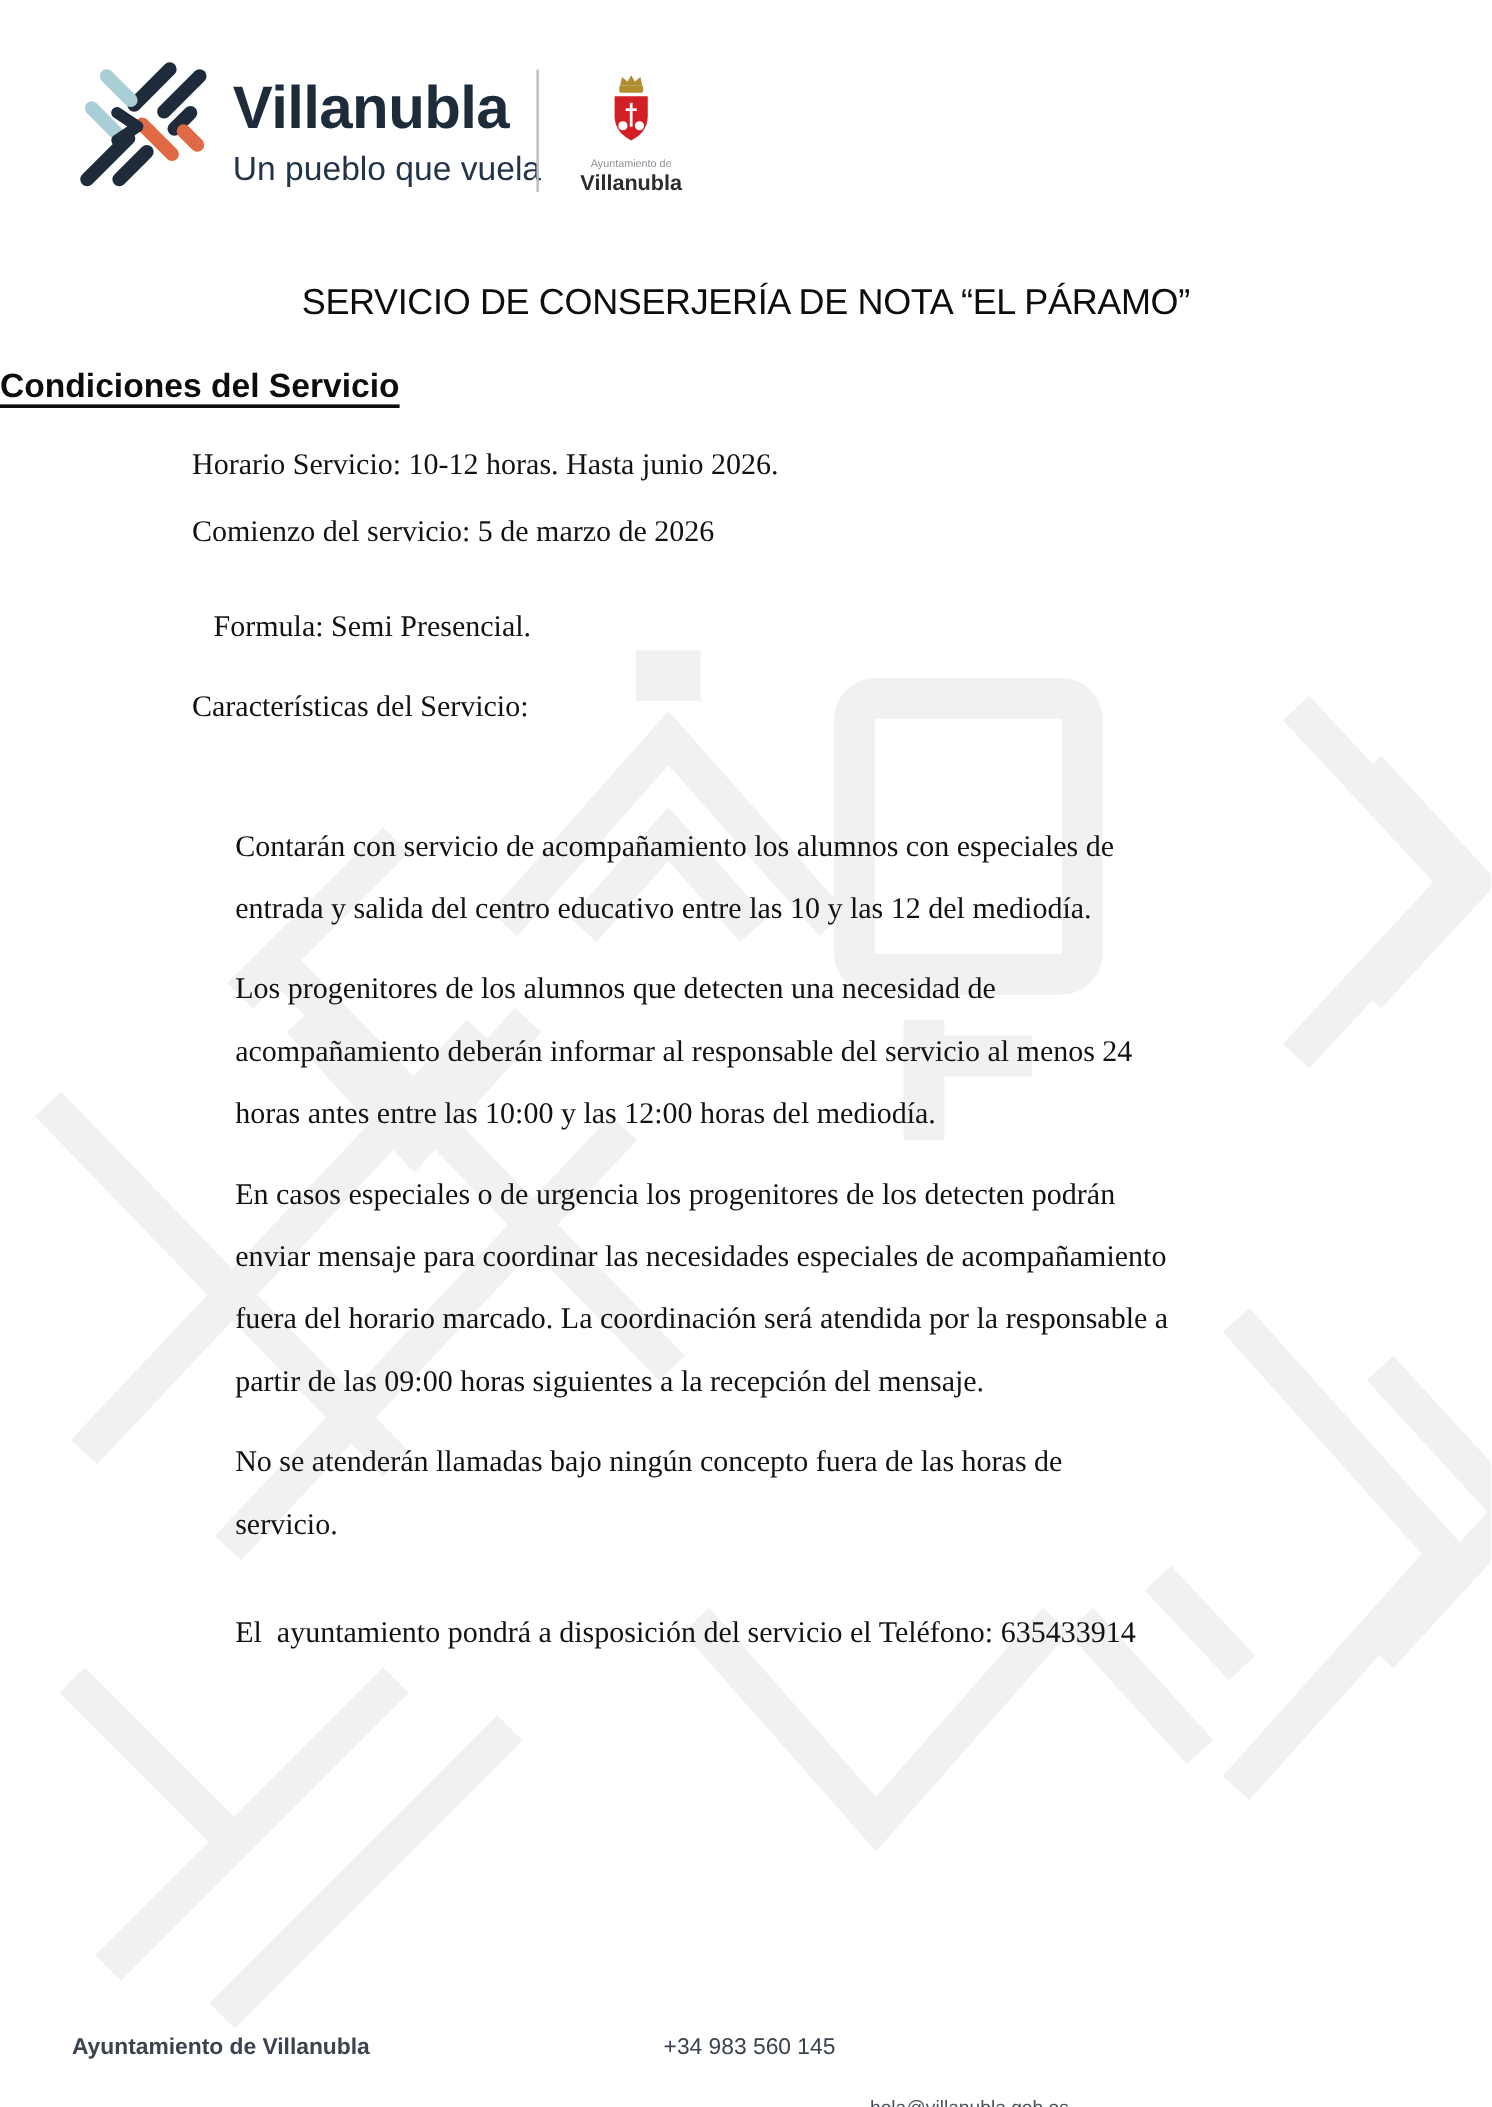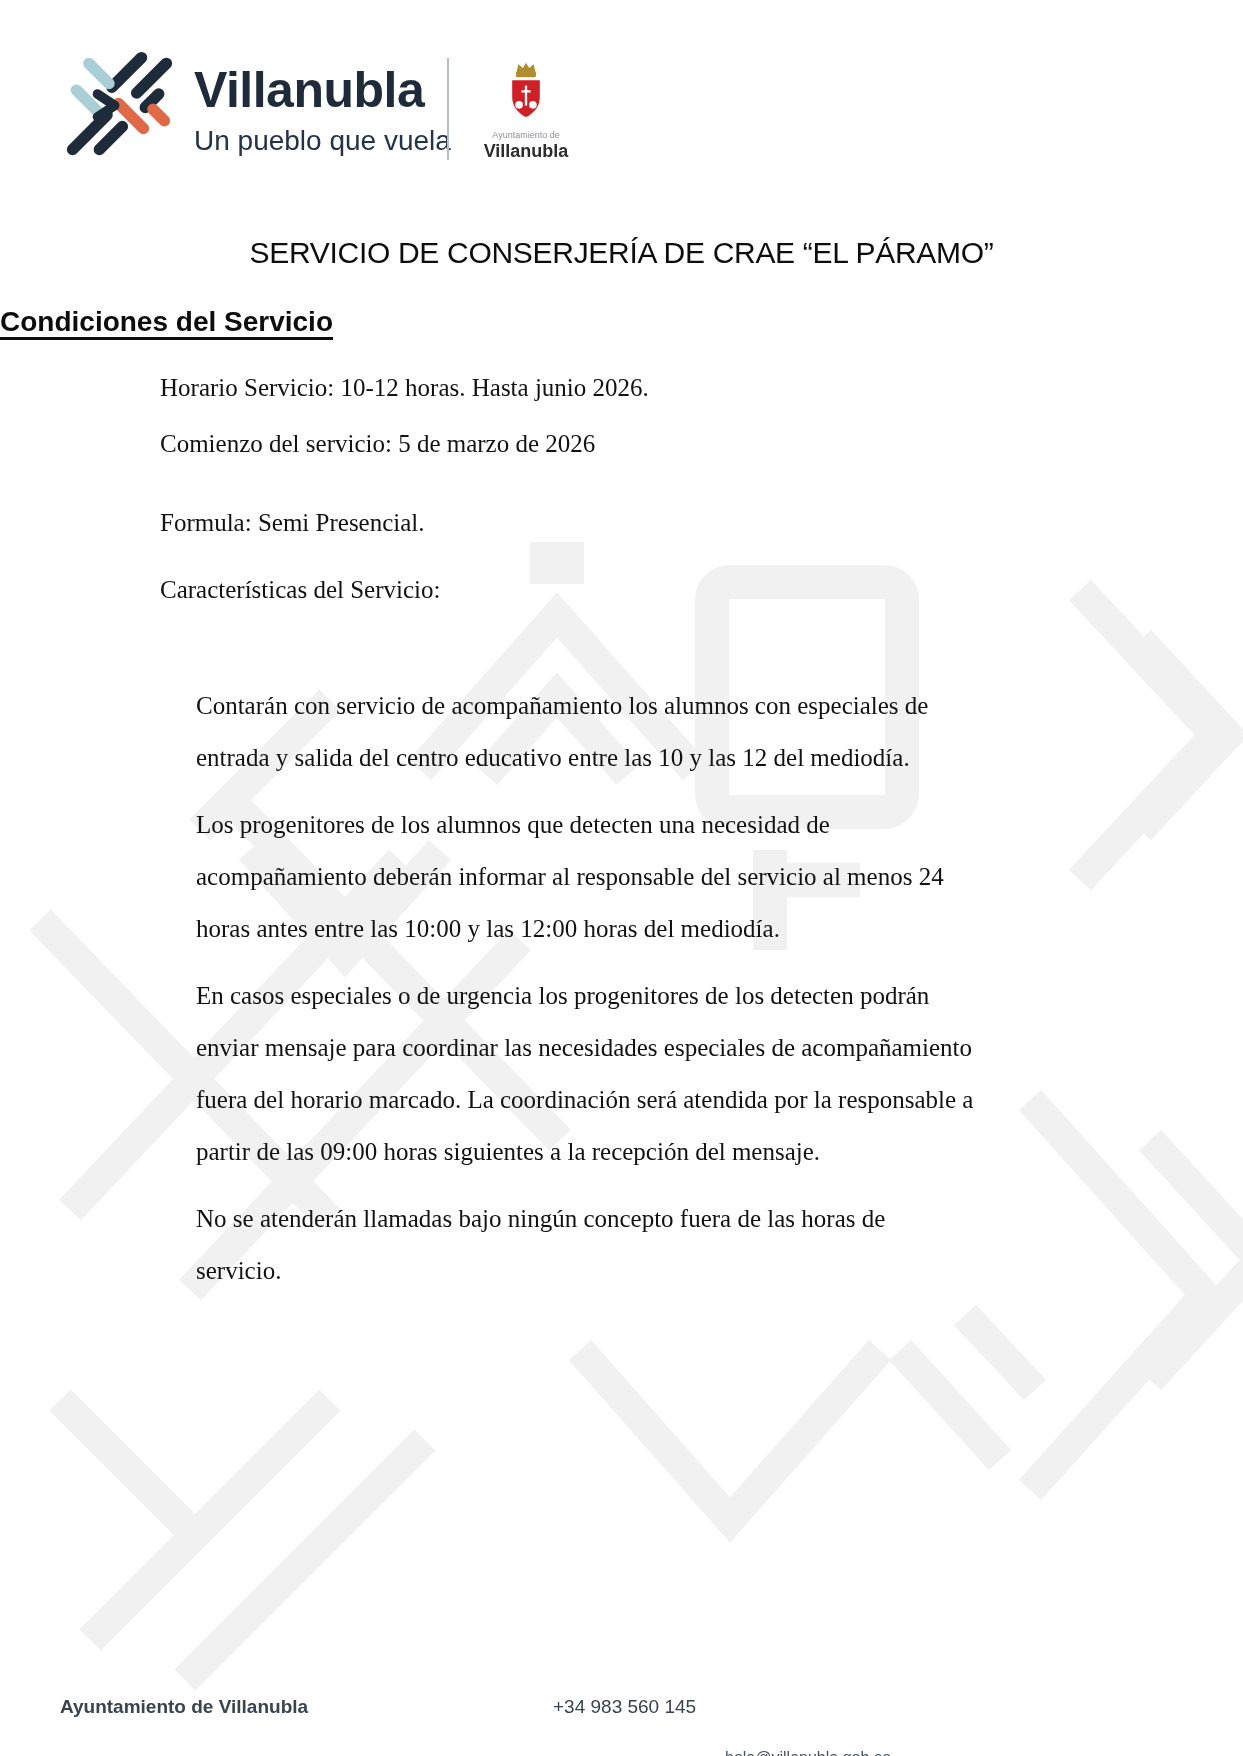--- a/index.html
+++ b/index.html
@@ -26,21 +26,21 @@
     font-family:"Liberation Sans",sans-serif;font-size:30px;font-weight:400;color:#0d0d0d;letter-spacing:-0.3px;}
   .section-title{position:absolute;left:0;top:306px;width:1243px;z-index:2;
     font-family:"Liberation Sans",sans-serif;font-size:28px;font-weight:700;color:#0d0d0d;
     text-decoration:underline;text-decoration-thickness:3px;text-underline-offset:6px;}
 
   
   .serif{font-family:"Liberation Serif",serif;color:#121212;}
   .meta-line{position:absolute;left:160px;font-size:25px;z-index:2;white-space:pre;}
   .meta-0{top:374px;}
   .meta-1{top:430px;}
-  .meta-2{top:509px;}
+  .meta-2{top:509px;margin-left:18px;}
   .meta-3{top:576px;font-family:Liberation Serif, serif;}
 
   .features{position:absolute;left:196px;top:680px;width:1000px;z-index:2;font-size:25px;line-height:52px;}
   .features .para{margin:0 0 15px 0;}
   .features .para-tel{margin-top:38px;}
   .line{white-space:pre;}
 
   .note{position:absolute;left:158px;top:1352px;width:1020px;z-index:2;font-size:25px;line-height:40px;}
 
   
@@ -121,21 +121,21 @@
         <rect x="28.5" y="33" width="3" height="26" fill="#ffffff"></rect>
         <rect x="24" y="39" width="12" height="3" fill="#ffffff"></rect>
         <circle cx="21" cy="58" r="5" fill="#ffffff"></circle>
         <circle cx="39" cy="58" r="5" fill="#ffffff"></circle>
       </svg>
       <div class="seal-caption-top">Ayuntamiento de</div>
       <div class="seal-caption-bottom">Villanubla</div>
     </div>
   </div>
 
-  <div class="main-title">SERVICIO DE CONSERJERÍA DE CRAE “EL PÁRAMO”</div>
+  <div class="main-title">SERVICIO DE CONSERJERÍA DE NOTA “EL PÁRAMO”</div>
   <div class="section-title">Condiciones del Servicio</div>
 
   <div class="serif meta-line meta-0">Horario Servicio: 10-12 horas. Hasta junio 2026.</div>
   <div class="serif meta-line meta-1">Comienzo del servicio: 5 de marzo de 2026</div>
   <div class="serif meta-line meta-2">Formula: Semi Presencial.</div>
   <div class="serif meta-line meta-3">Características del Servicio:</div>
 
   <div class="serif features">
     <div class="para">
         <div class="line">Contarán con servicio de acompañamiento los alumnos con especiales de</div>
@@ -149,20 +149,23 @@
     <div class="para">
         <div class="line">En casos especiales o de urgencia los progenitores de los detecten podrán</div>
         <div class="line">enviar mensaje para coordinar las necesidades especiales de acompañamiento</div>
         <div class="line">fuera del horario marcado. La coordinación será atendida por la responsable a</div>
         <div class="line">partir de las 09:00 horas siguientes a la recepción del mensaje.</div>
       </div>
     <div class="para">
         <div class="line">No se atenderán llamadas bajo ningún concepto fuera de las horas de</div>
         <div class="line">servicio.</div>
       </div>
+    <div class="para para-tel">
+        <div class="line">El  ayuntamiento pondrá a disposición del servicio el Teléfono: 635433914</div>
+      </div>
   </div>
 
 
   <div class="footer">
     <div class="f-org">Ayuntamiento de Villanubla</div>
     <div class="f-addr">
       <div>Plaza Mayor, 1, 47620</div>
       
     </div>
     <div class="f-phone">+34 983 560 145</div>

